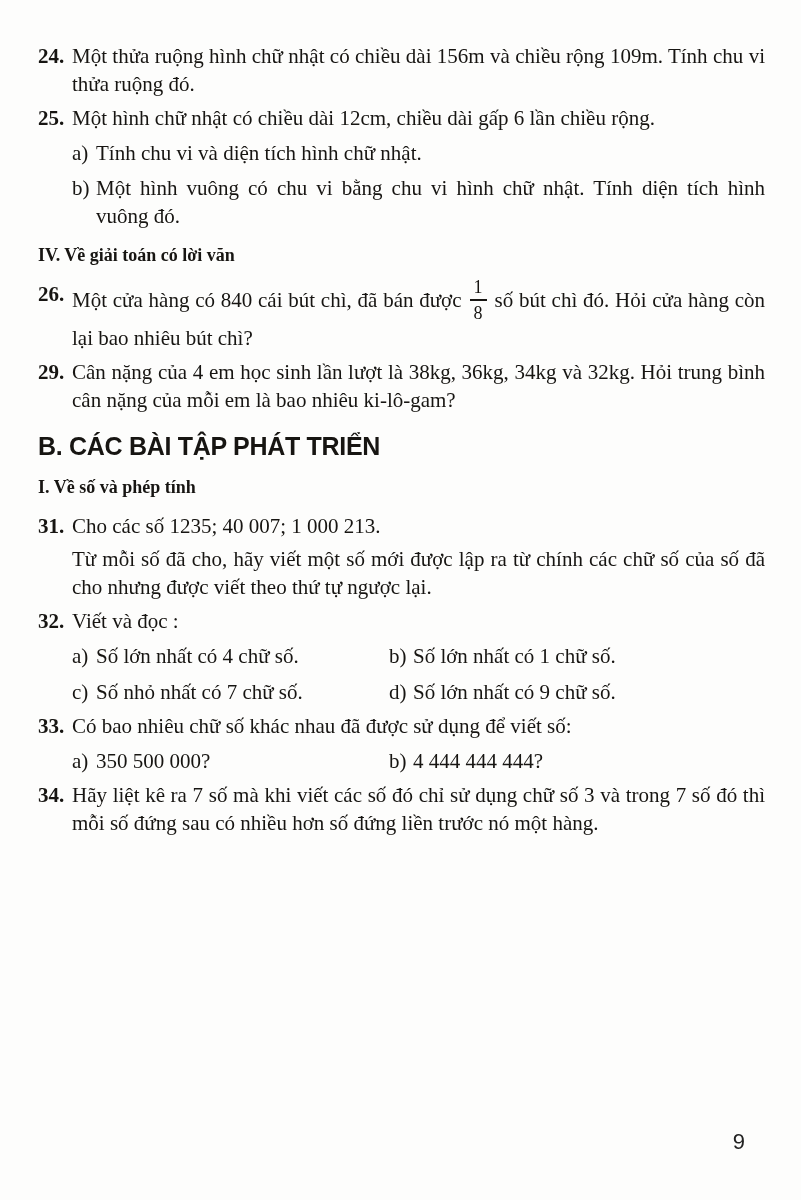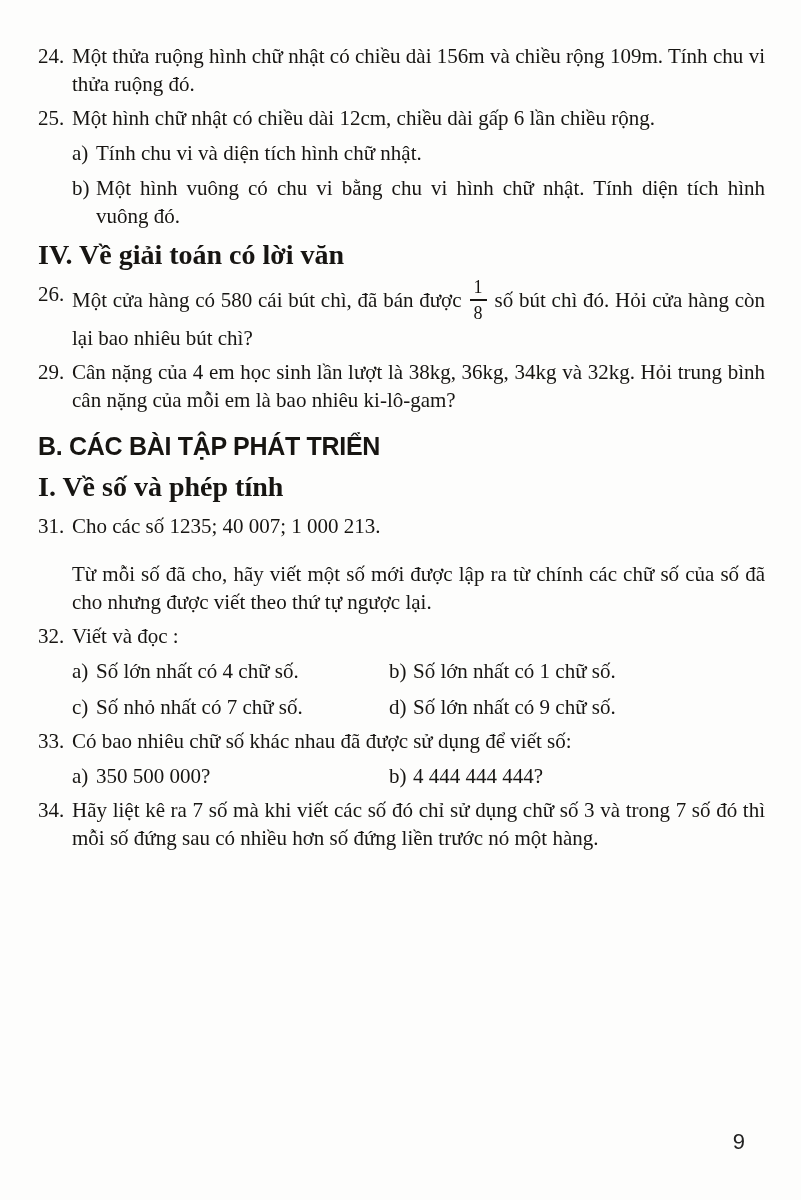--- a/index.html
+++ b/index.html
@@ -6,29 +6,29 @@
   body{background:#e8e8e8;}
   .page{
     width:801px;height:1200px;box-sizing:border-box;position:relative;
     background:#fdfdfc;color:#171512;
     padding:42px 36px 0 38px;
     font-family:"Liberation Serif", serif;
     font-size:21px;line-height:28px;
     overflow:hidden;
   }
   .problem{display:flex;margin-bottom:6px;}
-  .p-num{flex:0 0 34px;font-weight:normal;}
+  .p-num{flex:0 0 34px;font-weight:bold;}
   .p-body{flex:1;text-align:justify;}
   .sub{display:flex;margin-top:7px;}
   .sub-label{flex:0 0 24px;}
   .sub-text{flex:1;text-align:justify;}
-  .para{margin-top:20px;text-align:justify;}
+  .para{margin-top:5px;text-align:justify;}
   .pair-grid{display:grid;grid-template-columns:317px auto;row-gap:8px;margin-top:7px;}
   .cell{display:flex;}
-  .h-serif{font-weight:bold;font-size:28px;line-height:30px;margin:10px 0 10px;}
+  .h-serif{font-weight:bold;font-size:18px;line-height:30px;margin:10px 0 10px;}
   .h-sans{font-family:"Liberation Sans", sans-serif;font-weight:bold;font-size:25px;line-height:32px;margin:16px 0 6px;letter-spacing:-0.3px;}
   .frac{display:inline-flex;flex-direction:column;align-items:center;vertical-align:middle;margin:0 8px;line-height:1;font-size:18px;position:relative;top:-2px;}
   .frac .fn{border-bottom:2px solid #171512;padding:0 4px 3px;}
   .frac .fd{padding-top:3px;}
   .page-number{
     position:absolute;right:56px;bottom:44px;
     font-family:"Liberation Sans", sans-serif;font-size:22px;color:#222;
   }
 </style>
 </head>
@@ -46,21 +46,21 @@
             <span class="sub-label">a)</span>
             <span class="sub-text">Tính chu vi và diện tích hình chữ nhật.</span>
           </div><div class="sub">
             <span class="sub-label">b)</span>
             <span class="sub-text">Một hình vuông có chu vi bằng chu vi hình chữ nhật. Tính diện tích hình vuông đó.</span>
           </div></div>
       </div>
       <div class="h-serif">IV. Về giải toán có lời văn</div>
       <div class="problem">
         <span class="p-num">26.</span>
-        <div class="p-body"><span>Một cửa hàng có 580 cái bút chì, đã bán được</span><span class="frac">
+        <div class="p-body"><span>Một cửa hàng có 840 cái bút chì, đã bán được</span><span class="frac">
             <span class="fn">1</span>
             <span class="fd">8</span>
           </span><span>số bút chì đó. Hỏi cửa hàng còn lại bao nhiêu bút chì?</span></div>
       </div>
       <div class="problem">
         <span class="p-num">29.</span>
         <div class="p-body"><span>Cân nặng của 4 em học sinh lần lượt là 38kg, 36kg, 34kg và 32kg. Hỏi trung bình cân nặng của mỗi em là bao nhiêu ki-lô-gam?</span></div>
       </div>
       <div class="h-sans">B. CÁC BÀI TẬP PHÁT TRIỂN</div>
       <div class="h-serif">I. Về số và phép tính</div>

